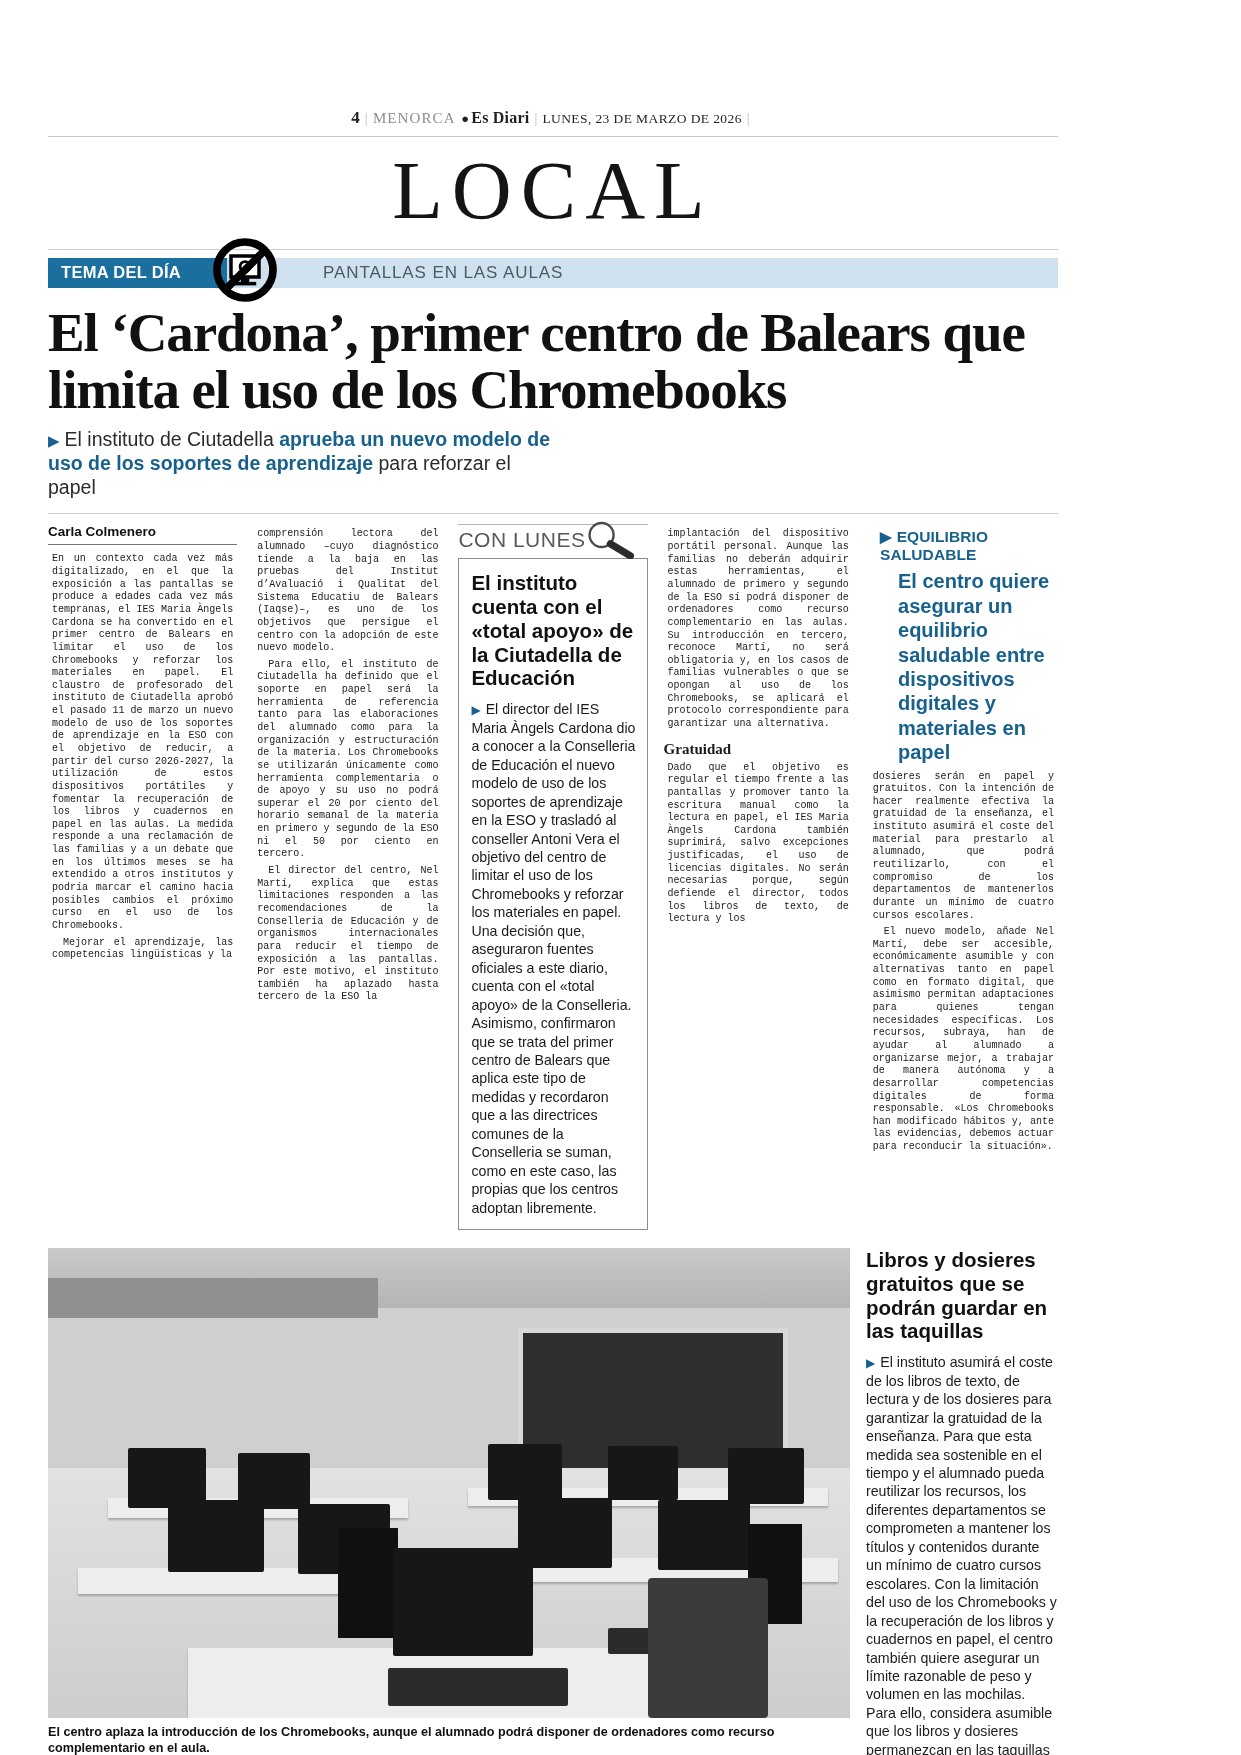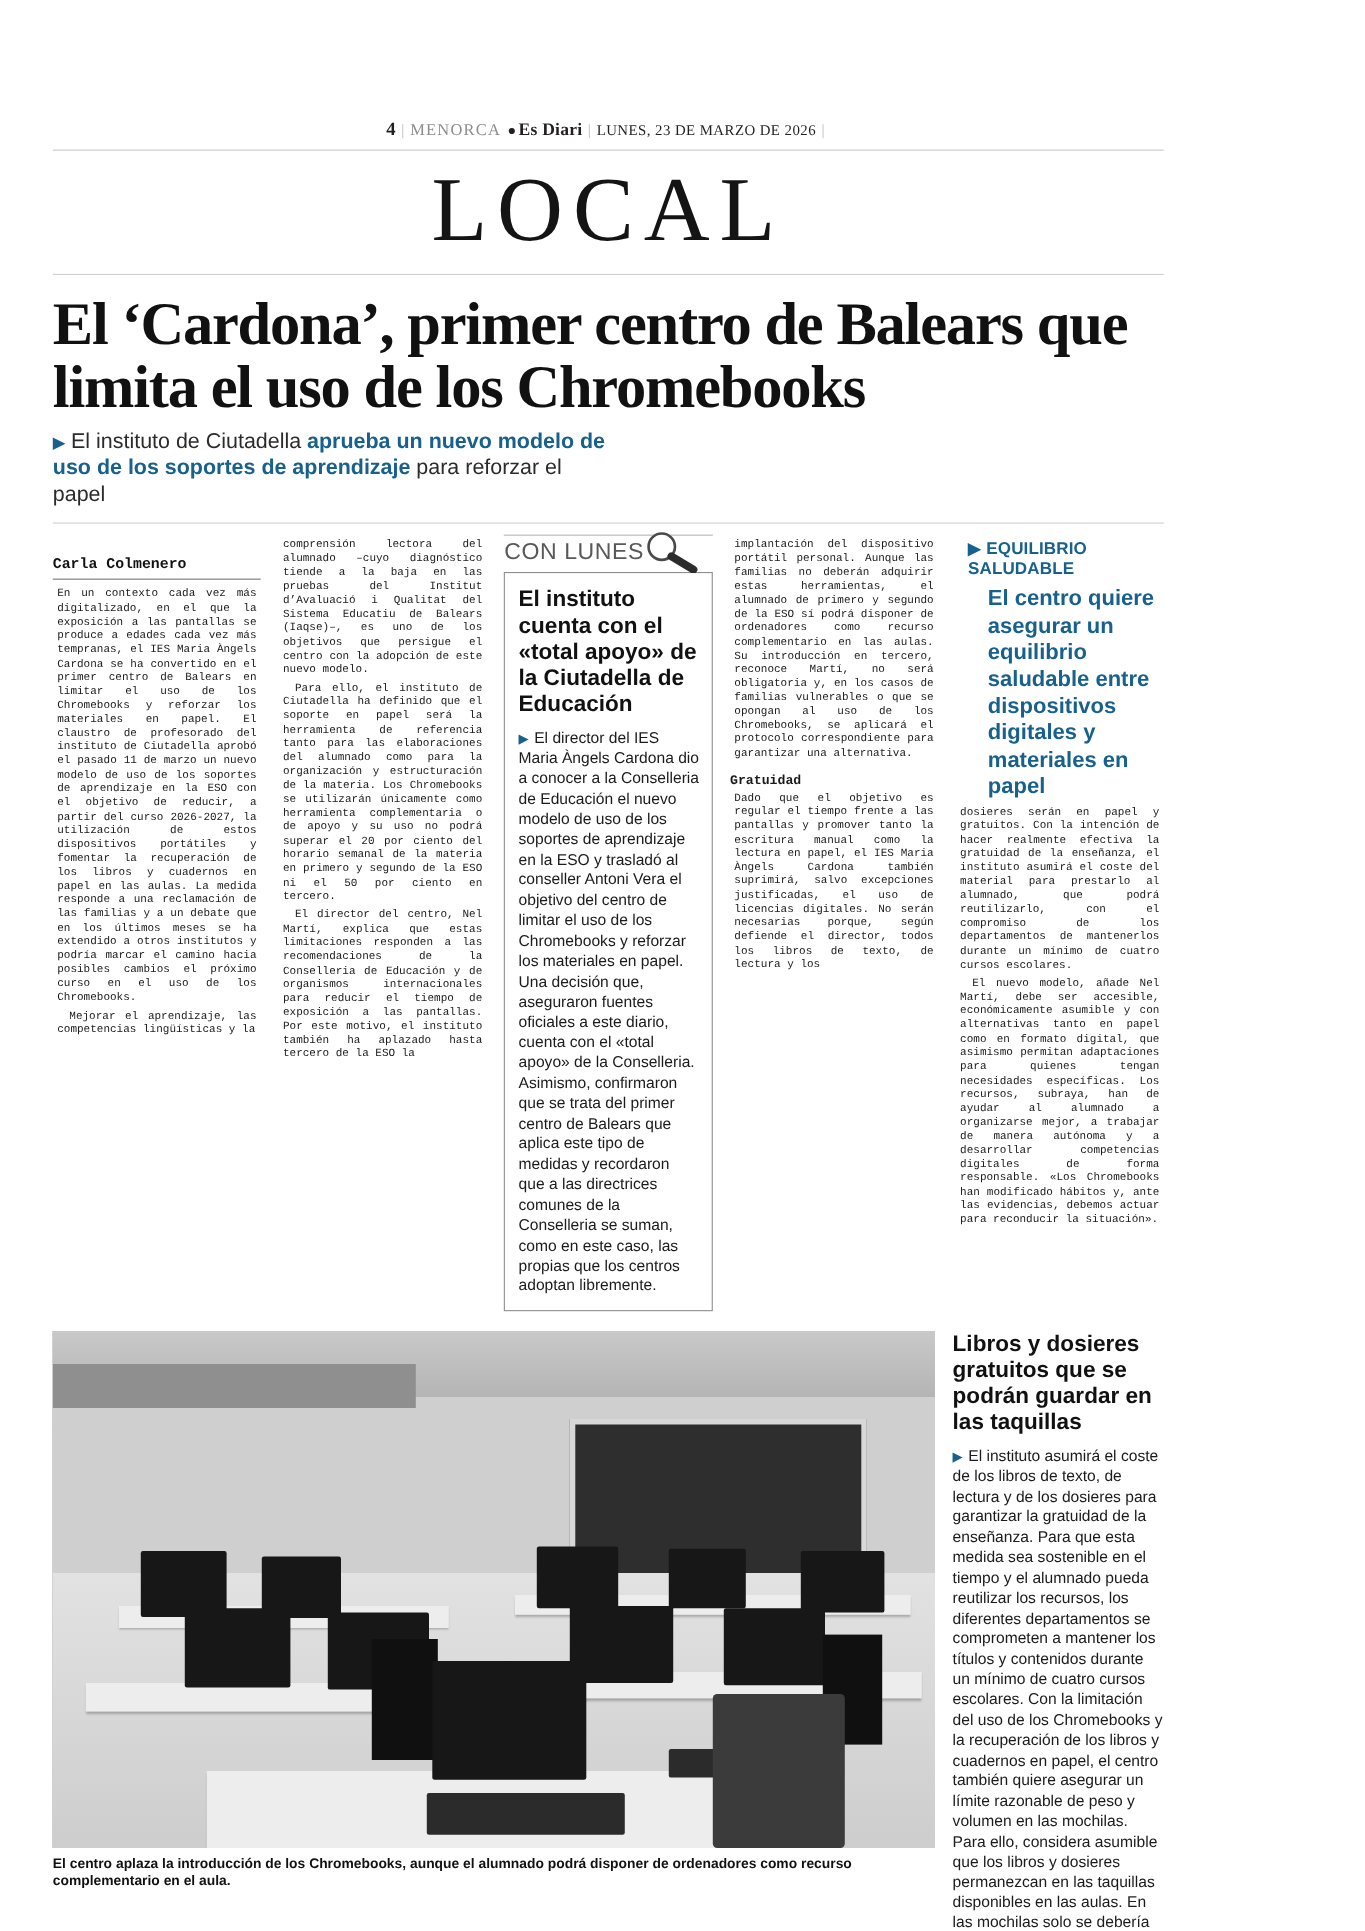--- a/index.html
+++ b/index.html
@@ -158,28 +158,27 @@
   .grid {
     display: flex;
     gap: 16px;
     margin-top: 10px;
   }
   .col {
     width: 192px;
   }
 
   .byline {
-    font-family: Liberation Mono, monospace;
+    font-family: Liberation Sans, sans-serif;
     font-weight: bold;
     font-size: 13.5px;
     color: #111;
     padding-bottom: 5px;
     border-bottom: 1px solid #777;
     margin-bottom: 8px;
-    margin-top: 20px;
   }
 
   p.body {
     font-family: Liberation Mono, monospace;
     font-size: 10px;
     line-height: 1.265;
     text-align: justify;
     margin: 4px;
     text-indent: 0;
     hyphens: auto;
@@ -223,23 +222,23 @@
     font-family: "Liberation Sans", sans-serif;
     font-size: 14.2px;
     line-height: 1.3;
     margin: 0;
     color: #1b1b1b;
     text-align: left;
   }
   .sans .tri { font-size: 12px; }
 
   .subhead {
-    font-family: Liberation Mono, monospace;
-    font-weight: bold;
-    font-size: 12px;
+    font-family: Liberation Serif, serif;
+    font-weight: bold;
+    font-size: 15px;
     margin: 10px 0 3px 0;
   }
 
   
   .pull {
     float: right;
     width: 178px;
     margin: 4px 0 6px 10px;
     font-family: "Liberation Sans", sans-serif;
   }
@@ -314,20 +313,36 @@
     <span class="pgnum">4</span><span class="vrule">|</span><span class="section">MENORCA</span>
     <span class="dot">●</span><span class="brand">Es Diari</span><span class="vrule">|</span><span class="date">LUNES, 23 DE MARZO DE 2026</span><span class="vrule">|</span>
   </div>
   <div class="rule-top"></div>
 
   <div class="local-wrap">
     <div class="local">LOCAL</div>
   </div>
   <div class="rule-thin"></div>
 
+  <div class="topicbar">
+    <div class="tag">
+          <span>TEMA DEL DÍA</span>
+        </div>
+    <div class="strip">
+          <span>PANTALLAS EN LAS AULAS</span>
+        </div>
+    <svg class="noscreen-icon" viewBox="0 0 100 100">
+      <circle cx="50" cy="50" r="40" fill="none" stroke="#000" stroke-width="11"></circle>
+      <rect x="30" y="30" width="40" height="30" fill="#fff" stroke="#000" stroke-width="5"></rect>
+      <rect x="44" y="60" width="12" height="8" fill="#000"></rect>
+      <rect x="34" y="67" width="32" height="5" fill="#000"></rect>
+      <circle cx="50" cy="45" r="7" fill="none" stroke="#000" stroke-width="4"></circle>
+      <line x1="21" y1="79" x2="79" y2="21" stroke="#000" stroke-width="11"></line>
+    </svg>
+  </div>
 
   <div class="headline">El ‘Cardona’, primer centro de Balears que limita el uso de los Chromebooks</div>
 
   <div class="deck">
     <div class="col">
       <span class="tri">▶</span><span>El instituto de Ciutadella </span><b>aprueba un nuevo modelo de uso de los soportes de aprendizaje</b><span> para reforzar el papel</span>
     </div>
   </div>
   <div class="rule-deck"></div>
 

